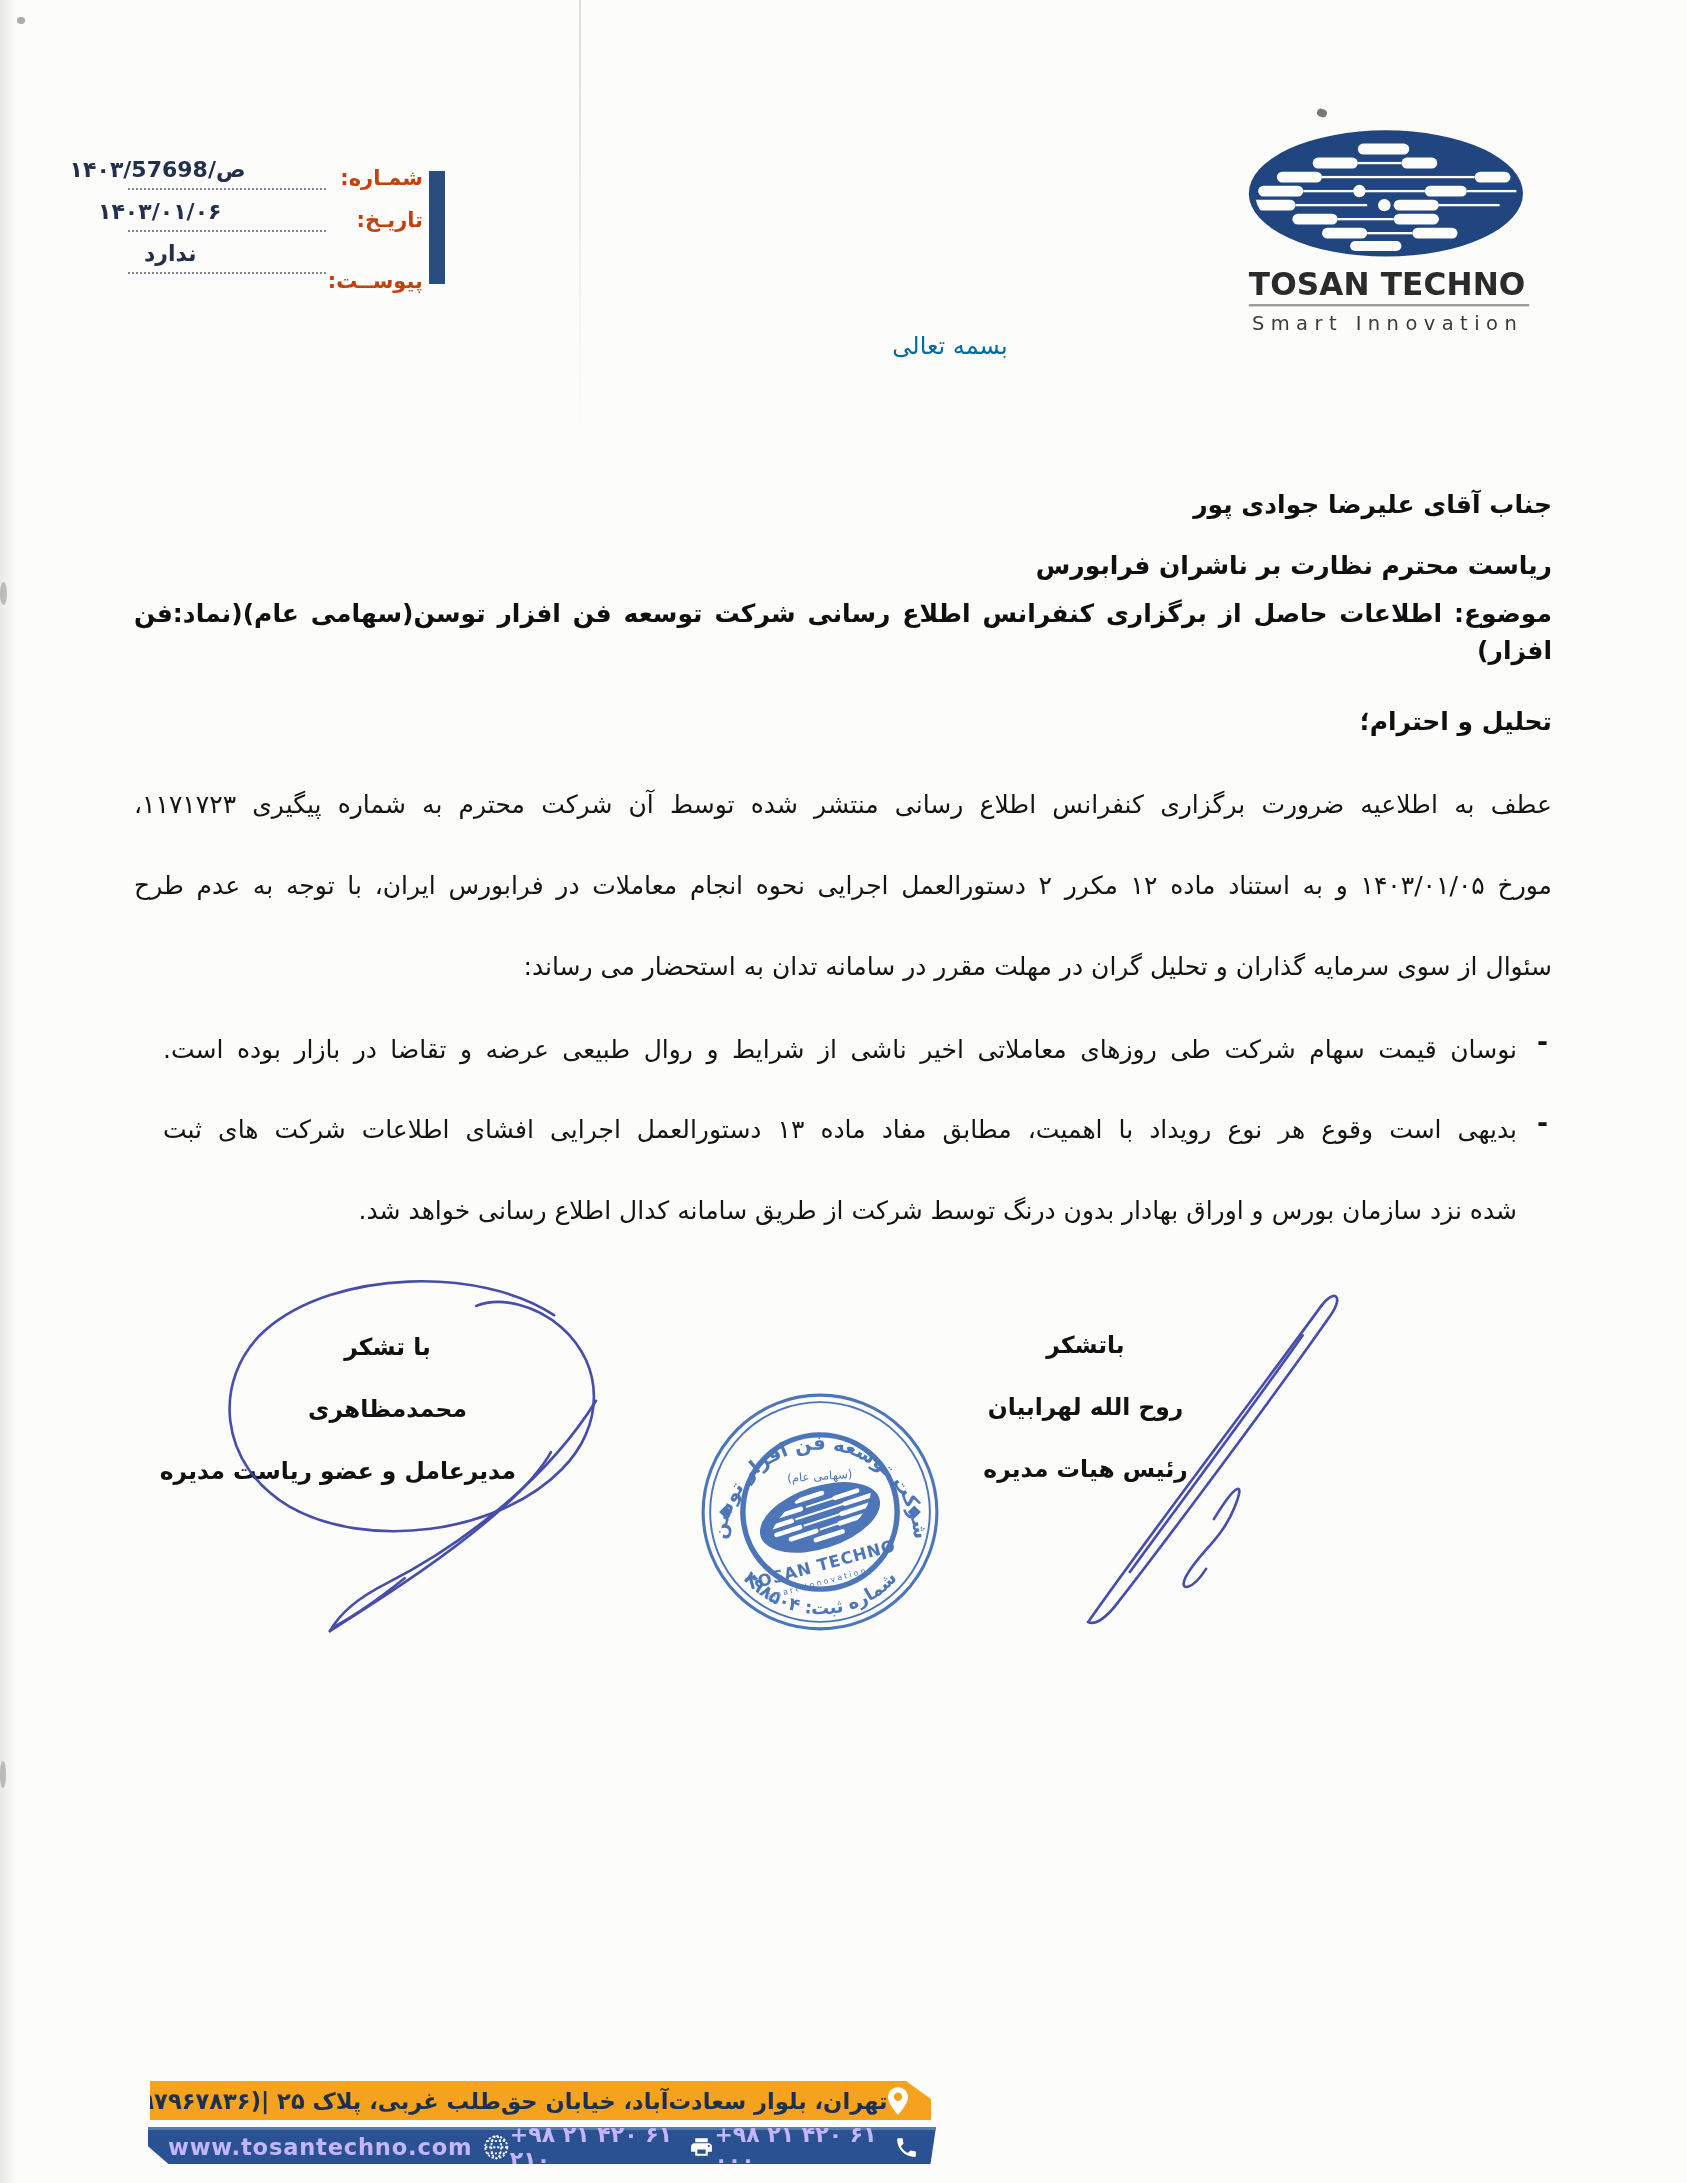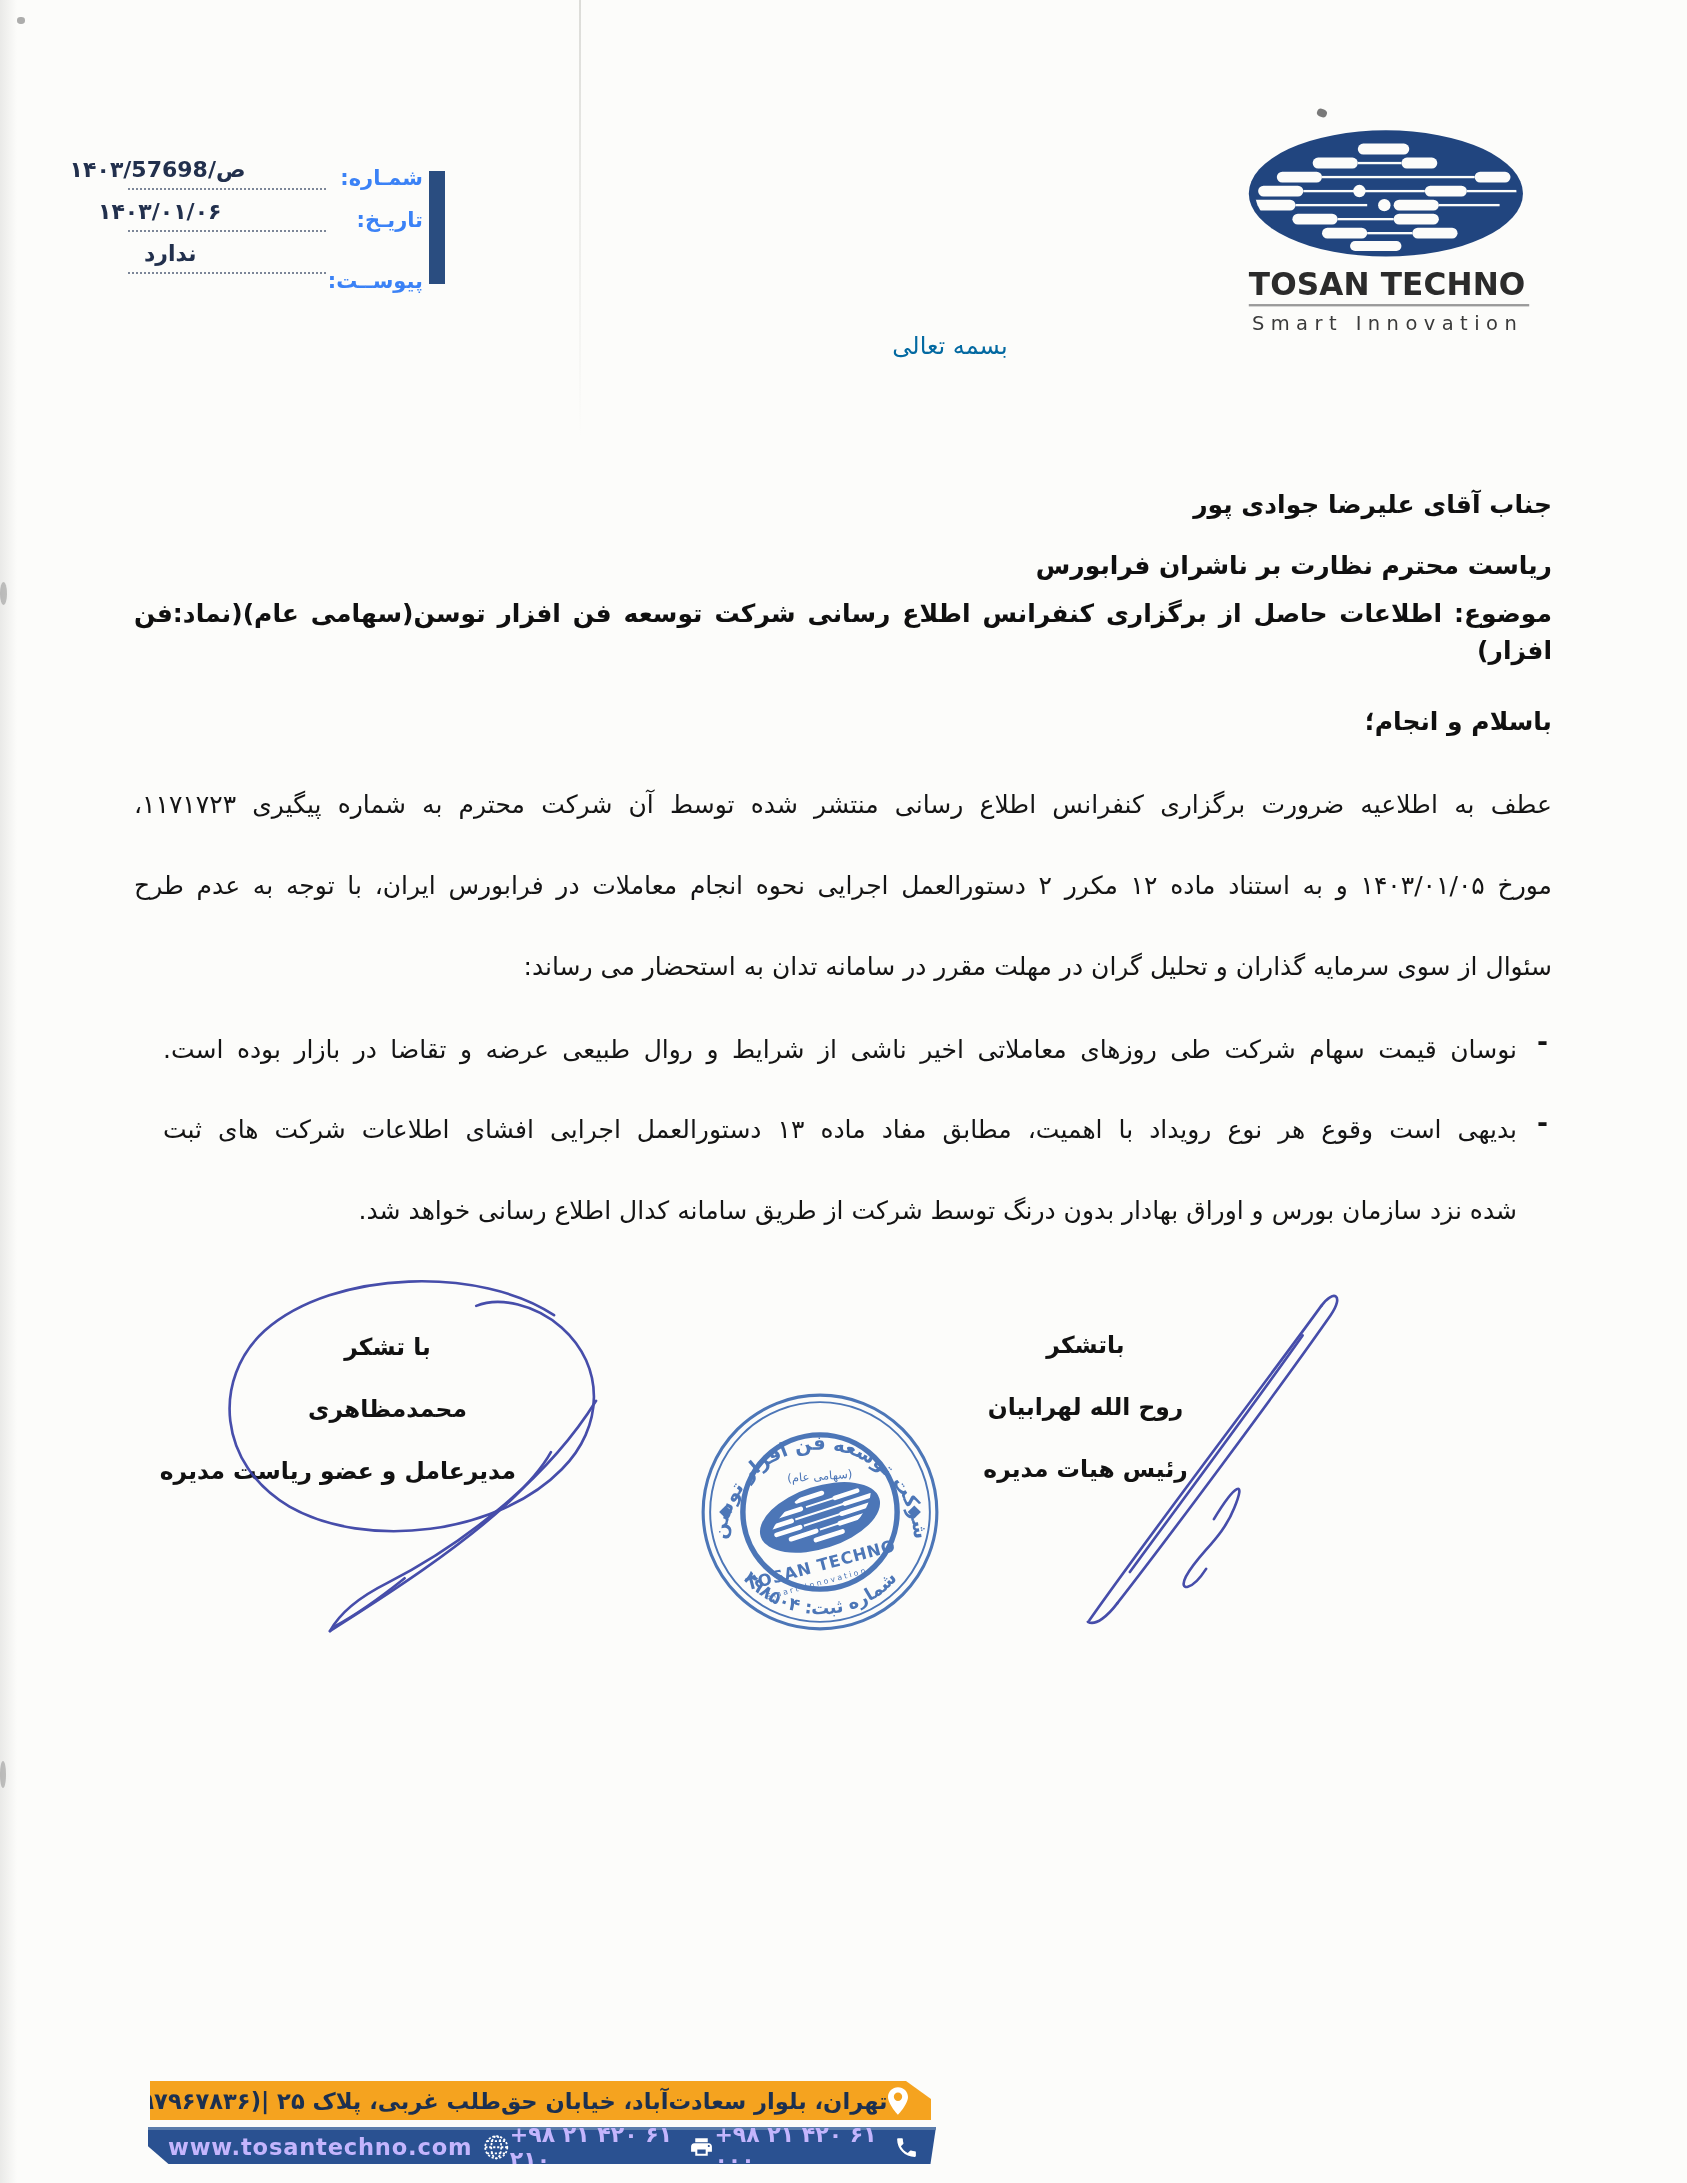--- a/index.html
+++ b/index.html
@@ -16,21 +16,21 @@
     background:linear-gradient(to right, rgba(70,70,70,.10), rgba(0,0,0,0));}
   .fold-line{position:absolute;left:579px;top:0;width:1.6px;height:436px;
     background:linear-gradient(#dcdcd8, rgba(220,220,216,0));}
   .speck{position:absolute;background:#4d4d4d;border-radius:45%;opacity:.75;}
   .smudge{position:absolute;background:rgba(60,60,60,.28);border-radius:50%;}
 
   
   .meta{position:absolute;left:68px;top:160px;width:377px;height:132px;direction:rtl;}
   .meta .bar{position:absolute;left:auto;right:0;top:11px;width:16.3px;height:113px;background:#2a4d80;}
   .meta .lbl{position:absolute;right:22px;width:101px;text-align:right;
-    font-size:21px;font-weight:600;color:#3b82f6;}
+    font-size:21px;font-weight:600;color:#c2410c;}
   .meta .dots{position:absolute;right:119px;width:198px;height:0;
     border-bottom:2.3px dotted #7c8698;}
   .meta .val{position:absolute;font-size:22px;font-weight:600;color:#22304d;direction:ltr;unicode-bidi:isolate;}
 
   
   .logo{position:absolute;left:1241px;top:121px;width:296px;height:222px;}
 
   
   .besmellah{position:absolute;left:833px;top:332px;width:234px;text-align:center;
     font-size:24px;color:#0369a1;}
@@ -139,21 +139,21 @@
       <text x="188" y="268" text-anchor="middle" textLength="348" font-family="DejaVu Sans, sans-serif" font-size="25" fill="#3a3a3a" letter-spacing="8">Smart Innovation</text>
     </svg>
   </div>
 
   <div class="besmellah">بسمه تعالی</div>
 
   <div class="rtl-line bold" style="top:486px;">جناب آقای علیرضا جوادی پور</div>
   <div class="rtl-line bold wide just" style="top:595px;width:1418px;">موضوع: اطلاعات حاصل از برگزاری کنفرانس اطلاع رسانی شرکت توسعه فن افزار توسن(سهامی عام)(نماد:فن افزار)</div>
   <div class="rtl-line bold" style="top:547px;">ریاست محترم نظارت بر ناشران فرابورس</div>
 
-  <div class="rtl-line bold" style="top:703px;">باسلام و انجام؛</div>
+  <div class="rtl-line bold" style="top:703px;">تحلیل و احترام؛</div>
 
   <div class="rtl-line wide just" style="top:786px;">عطف به اطلاعیه ضرورت برگزاری کنفرانس اطلاع رسانی منتشر شده توسط آن شرکت محترم به شماره پیگیری ۱۱۷۱۷۲۳،</div>
   <div class="rtl-line wide just" style="top:867px;">مورخ ۱۴۰۳/۰۱/۰۵ و به استناد ماده ۱۲ مکرر ۲ دستورالعمل اجرایی نحوه انجام معاملات در فرابورس ایران، با توجه به عدم طرح</div>
   <div class="rtl-line wide alignr" style="top:948px;">سئوال از سوی سرمایه گذاران و تحلیل گران در مهلت مقرر در سامانه تدان به استحضار می رساند:</div>
 
   <div class="bullet-dash" style="top:1026px;">-</div>
   <div class="rtl-line wide just bullet-text" style="top:1031px;">نوسان قیمت سهام شرکت طی روزهای معاملاتی اخیر ناشی از شرایط و روال طبیعی عرضه و تقاضا در بازار بوده است.</div>
 
   <div class="bullet-dash" style="top:1107px;">-</div>
   <div class="rtl-line wide just bullet-text" style="top:1111px;">بدیهی است وقوع هر نوع رویداد با اهمیت، مطابق مفاد ماده ۱۳ دستورالعمل اجرایی افشای اطلاعات شرکت های ثبت</div>

